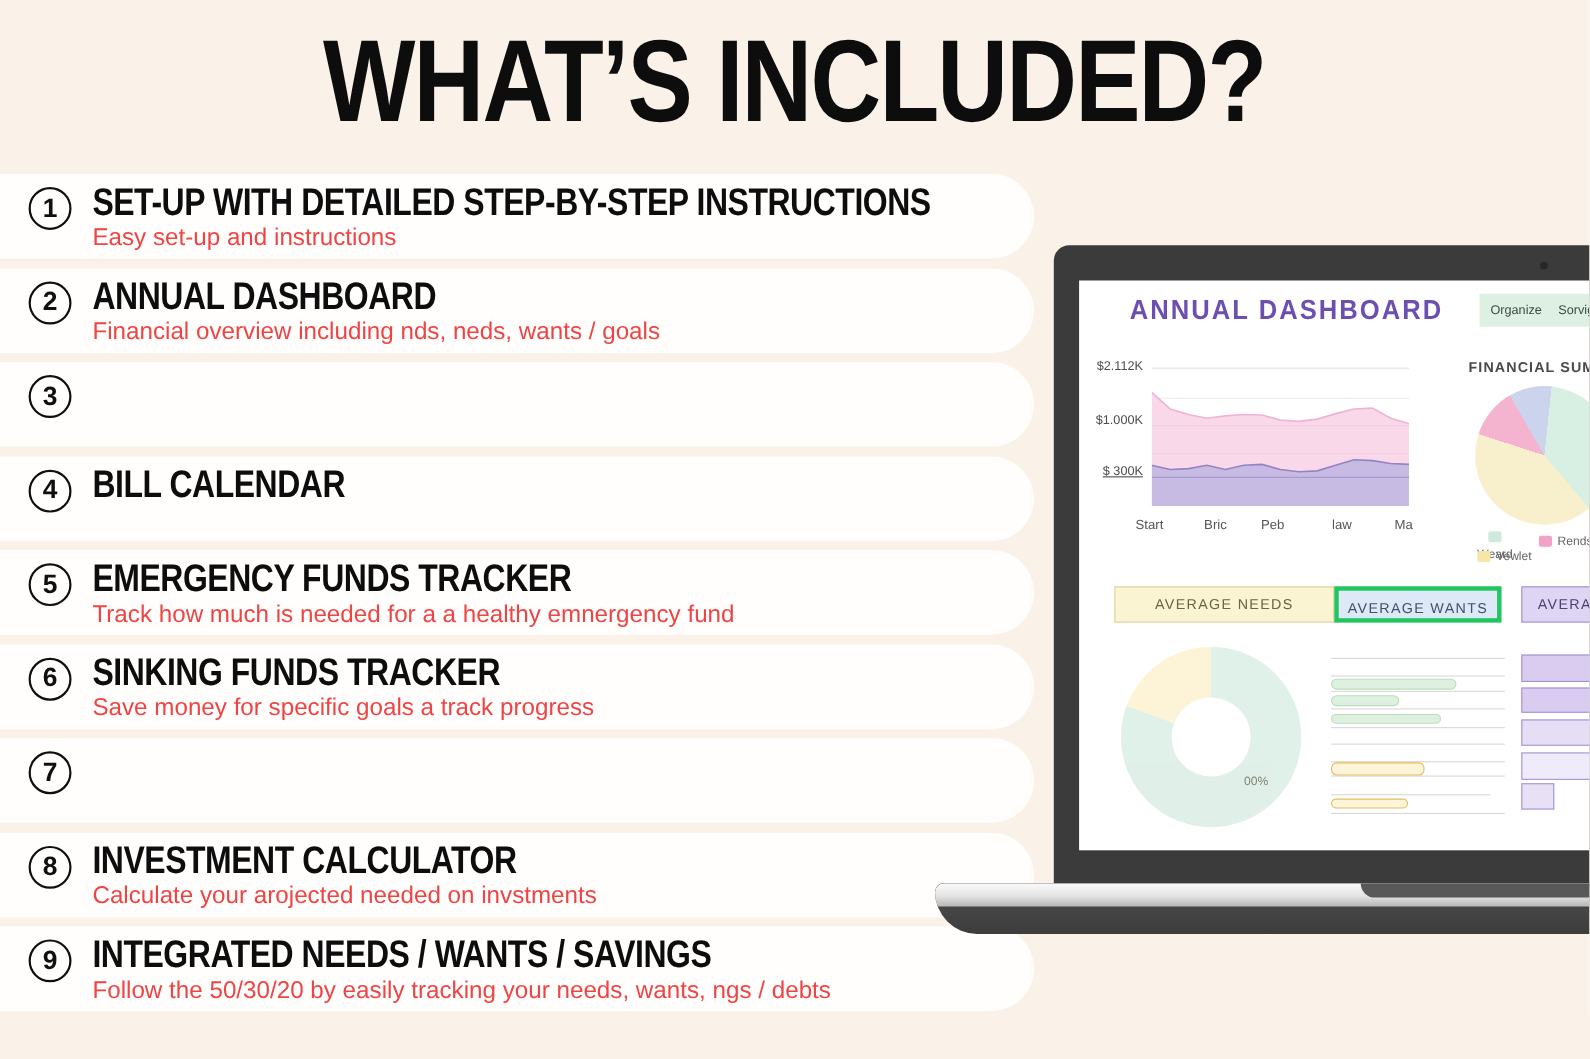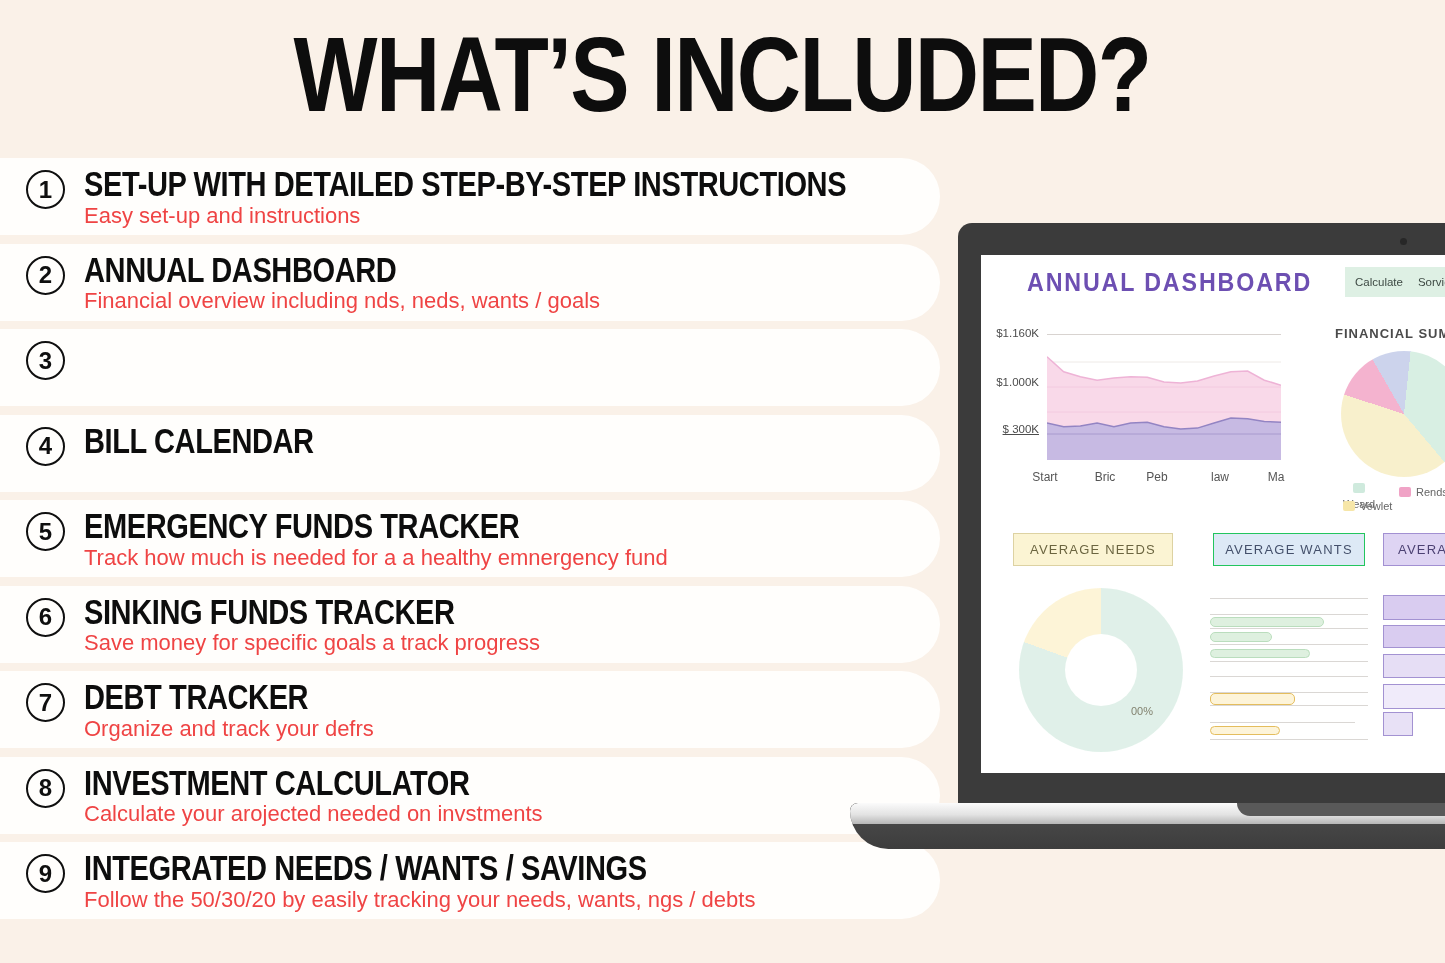--- a/index.html
+++ b/index.html
@@ -42,22 +42,22 @@
   .ytick{position:absolute;left:2px;width:56px;text-align:right;font-size:11.5px;color:#4c4c4c;}
   .area-wrap{left:66px;top:79px;width:234px;height:126px;}
   .xtick{position:absolute;top:215px;width:60px;text-align:center;font-size:12px;color:#555;}
   .summary-title{left:354px;top:71px;font-size:13px;font-weight:700;letter-spacing:1px;color:#4a4a4a;white-space:nowrap;}
   .pie{left:360px;top:96px;width:126px;height:126px;border-radius:50%;}
   .legend-item{position:absolute;display:flex;align-items:center;gap:5px;white-space:nowrap;
                font-size:11px;color:#666;}
   .legend-swatch{width:12px;height:10px;border-radius:2px;display:inline-block;}
   .panel-header{top:278px;height:33px;line-height:31px;text-align:center;font-size:13px;
                 letter-spacing:1.2px;box-sizing:border-box;}
-  .ph-needs{left:32px;width:160px;background:#fbf4d3;border:1px solid #ddd2a2;color:#6b6540;}
-  .ph-wants{left:232px;width:152px;background:#dde9f6;border:1px solid #22c55e;color:#44506b;}
+  .ph-needs{left:32px;width:200px;background:#fbf4d3;border:1px solid #ddd2a2;color:#6b6540;}
+  .ph-wants{left:232px;width:152px;background:#dde9f6;border:4px solid #22c55e;color:#44506b;}
   .ph-savings{left:402px;width:120px;background:#ded4f3;border:1px solid #a290d2;color:#4c4173;
               text-align:left;padding-left:14px;}
   .donut{left:38px;top:333px;width:164px;height:164px;border-radius:50%;opacity:.88;}
   .donut-hole{position:absolute;left:46px;top:46px;width:72px;height:72px;background:#fff;border-radius:50%;}
   .donut-label{left:150px;top:450px;font-size:11px;color:#82826f;}
   .wants-panel{left:229px;top:335px;width:158px;height:160px;opacity:.95;}
   .w-line{position:absolute;left:0;width:100%;height:1px;background:#d9d5d2;}
   .w-bar{position:absolute;left:0;border-radius:5px;box-sizing:border-box;}
   .savings-panel{left:402px;top:335px;width:110px;height:160px;}
   .s-box{position:absolute;left:0;box-sizing:border-box;border:1.5px solid #a392d2;}
@@ -110,24 +110,20 @@
     <div class="feature-row">
       <div class="feature-number">6</div>
       <div>
         <span class="feature-title">SINKING FUNDS TRACKER</span><br>
         <span class="feature-desc">Save money for specific goals a track progress</span>
       </div>
     </div>
 
     <div class="feature-row">
       <div class="feature-number">7</div>
-      <div>
-        <span class="feature-title">DEBT TRACKER</span><br>
-        <span class="feature-desc">Organize and track your defrs</span>
-      </div>
     </div>
 
     <div class="feature-row">
       <div class="feature-number">8</div>
       <div>
         <span class="feature-title">INVESTMENT CALCULATOR</span><br>
         <span class="feature-desc">Calculate your arojected needed on invstments</span>
       </div>
     </div>
 
@@ -139,26 +135,26 @@
       </div>
     </div>
   </div>
 
   <div class="laptop-bezel"></div>
   <div class="webcam"></div>
 
   <div class="laptop-screen">
     <div class="dash-title">ANNUAL DASHBOARD</div>
     <div class="dash-tabs">
-        <span>Calculate</span>
+        <span>Organize</span>
         <span>Sorvige</span>
       </div>
 
     <div id="y-axis">
-        <div class="ytick" style="top: 72px;">$1.160K</div>
+        <div class="ytick" style="top: 72px;">$2.112K</div>
         <div class="ytick" style="top: 121px;">$1.000K</div>
         <div class="ytick" style="top: 168px; text-decoration: underline;">$ 300K</div>
       </div>
     <div class="area-wrap">
       <svg id="area-svg" width="234" height="126" viewBox="0 0 234 126">
           <line x1="0" y1="0.5" x2="234" y2="0.5" stroke="#d8d3d0"></line>
           <line x1="0" y1="28" x2="234" y2="28" stroke="#eeeae7"></line>
           <path d="M0.0,22.7 L16.7,37.8 L33.4,42.8 L50.1,46.2 L66.9,44.1 L83.6,42.8 L100.3,43.3 L117.0,47.9 L133.7,49.1 L150.4,47.0 L167.1,42.0 L183.9,37.8 L200.6,37.0 L217.3,46.2 L234.0,51.2 L234,126 L0,126 Z" fill="#f9d9e9"></path>
           <path d="M0.0,22.7 L16.7,37.8 L33.4,42.8 L50.1,46.2 L66.9,44.1 L83.6,42.8 L100.3,43.3 L117.0,47.9 L133.7,49.1 L150.4,47.0 L167.1,42.0 L183.9,37.8 L200.6,37.0 L217.3,46.2 L234.0,51.2" fill="none" stroke="#eeb3d6" stroke-width="1.5"></path>
           <line x1="0" y1="53" x2="234" y2="53" stroke="#f3cae0"></line>

